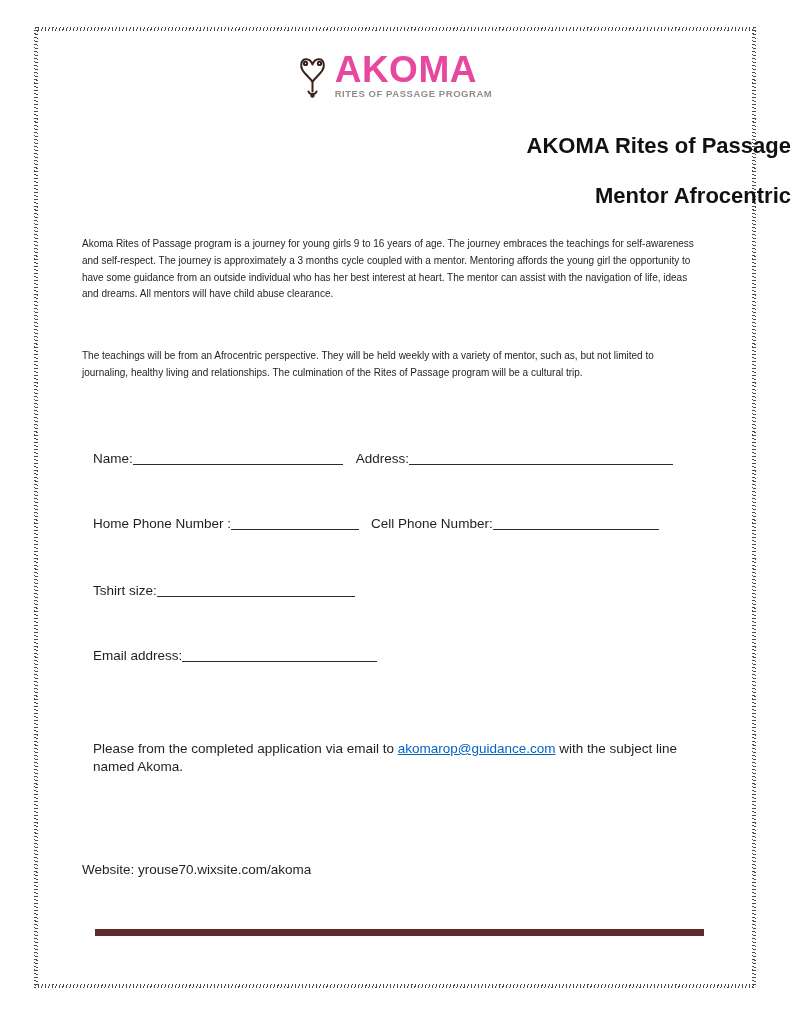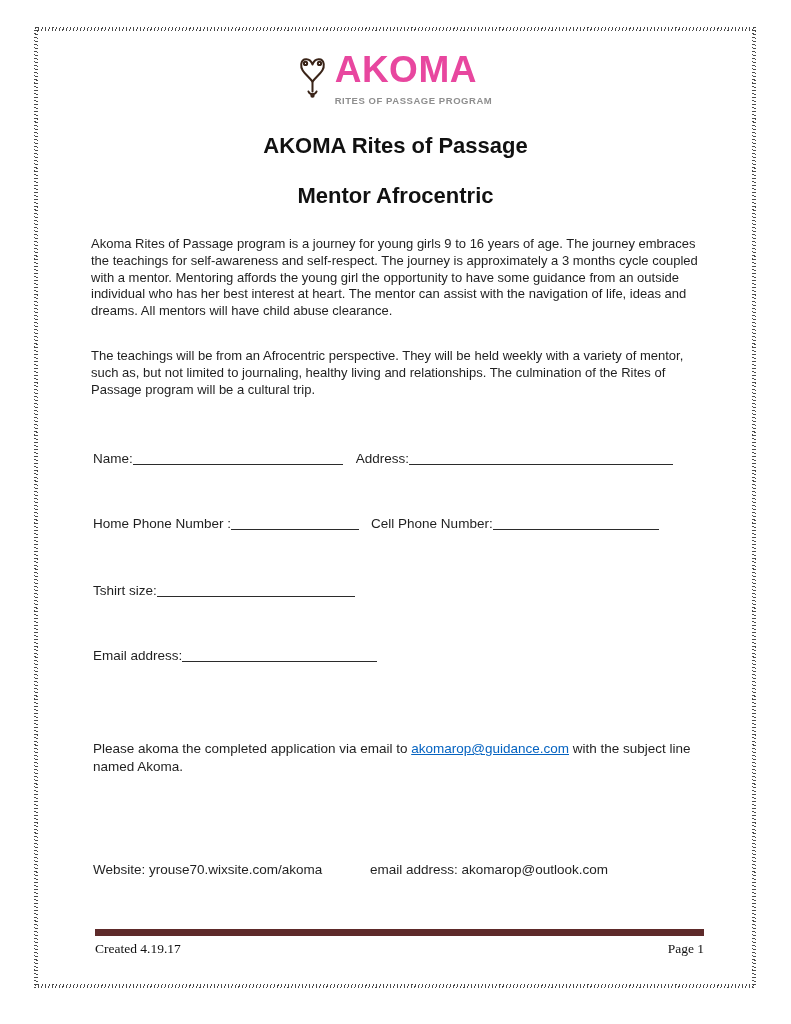--- a/index.html
+++ b/index.html
@@ -16,33 +16,33 @@
     background:repeating-linear-gradient(105deg,#4a4a4a 0 1px,transparent 1px 3.4px); }
   .edge-v { width:4px; top:27px; height:961px;
     background:repeating-linear-gradient(15deg,#4a4a4a 0 1px,transparent 1px 3.4px); }
   #edge-top { top:27px; } #edge-bottom { top:984px; }
   #edge-left { left:34px; } #edge-right { left:752px; }
 
   
   .logo { position:absolute; top:54px; left:0; right:0;
     display:flex; justify-content:center; align-items:flex-start; gap:9px; }
   .logo svg { width:27px; height:48px; display:block; }
-  .logo-text { display:flex; flex-direction:column;gap:7px; }
+  .logo-text { display:flex; flex-direction:column; }
   .brand { font-size:37px; font-weight:bold; color:var(--brand);
     letter-spacing:0.5px; line-height:31px; }
   .tagline { font-size:9.5px; color:#8e8e8e; letter-spacing:0.55px; margin-top:3px;font-weight:bold; }
 
   
-  .doc-title { position:absolute; left:0; right:0; text-align:center;
+  .doc-title { position:absolute; left:0; right:0; text-align:right;
     font-size:22px; font-weight:bold; color:#111; }
   #title1 { top:133px; } #title2 { top:183px; }
 
   
-  .para { position:absolute; left:91px; width:614px;
-    font-size:13px; line-height:16.8px; }
+  .para { position:absolute; left:82px; width:614px;
+    font-size:10px; line-height:16.8px; }
   #para1 { top:236px; } #para2 { top:348px; }
 
   
   .row { position:absolute; left:93px; font-size:13.5px; white-space:nowrap; }
   #row-name { top:451px; } #row-phone { top:516px; }
   #row-tshirt { top:583px; } #row-email { top:648px; }
   .blank { display:inline-block; border-bottom:1.2px solid #2b2b2b;
     height:13px; vertical-align:-2px; }
   .w-name{width:210px} .w-address{width:264px}
   .w-home{width:128px} .w-cell{width:166px}
@@ -50,21 +50,21 @@
   .gap-sm{display:inline-block;width:13px}
   .gap-md{display:inline-block;width:12px}
 
   
   .note { position:absolute; left:93px; top:740px; width:614px;
     font-size:13.5px; line-height:17.5px; }
   .note a { color:var(--link); text-decoration:underline; }
 
   
   .contact-item { position:absolute; top:862px; font-size:13.5px; }
-  #contact-website { left:93px; } #contact-email { left:370px; }
+  #contact-website { left:82px; } #contact-email { left:370px; }
 
   
   .footer-bar { position:absolute; left:95px; top:929px; width:609px; height:7px;
     background:var(--bar); }
   .footer-row { position:absolute; left:95px; right:87px; top:941px;
     display:flex; justify-content:space-between;
     font-family:"Liberation Serif", serif; font-size:13.5px; color:#111; }
 </style>
 </head>
 <body>
@@ -109,25 +109,20 @@
 
   <div class="row" id="row-tshirt">
     <span>Tshirt size:</span><span class="blank w-tshirt"></span>
   </div>
 
   <div class="row" id="row-email">
     <span>Email address:</span><span class="blank w-email"></span>
   </div>
 
   <div class="note">
-    <span>Please akoma the completed application via email to </span><a href="#">akomarop@guidance.com</a><span> with the subject line named Akoma.</span>
+    <span>Please from the completed application via email to </span><a href="#">akomarop@guidance.com</a><span> with the subject line named Akoma.</span>
   </div>
 
   <div class="contact-item" id="contact-website">Website: yrouse70.wixsite.com/akoma</div>
-  <div class="contact-item" id="contact-email">email address: akomarop@outlook.com</div>
 
   <div class="footer-bar"></div>
-  <div class="footer-row">
-    <span>Created 4.19.17</span>
-    <span>Page 1</span>
-  </div>
 
 </div>
 
 </body></html>

